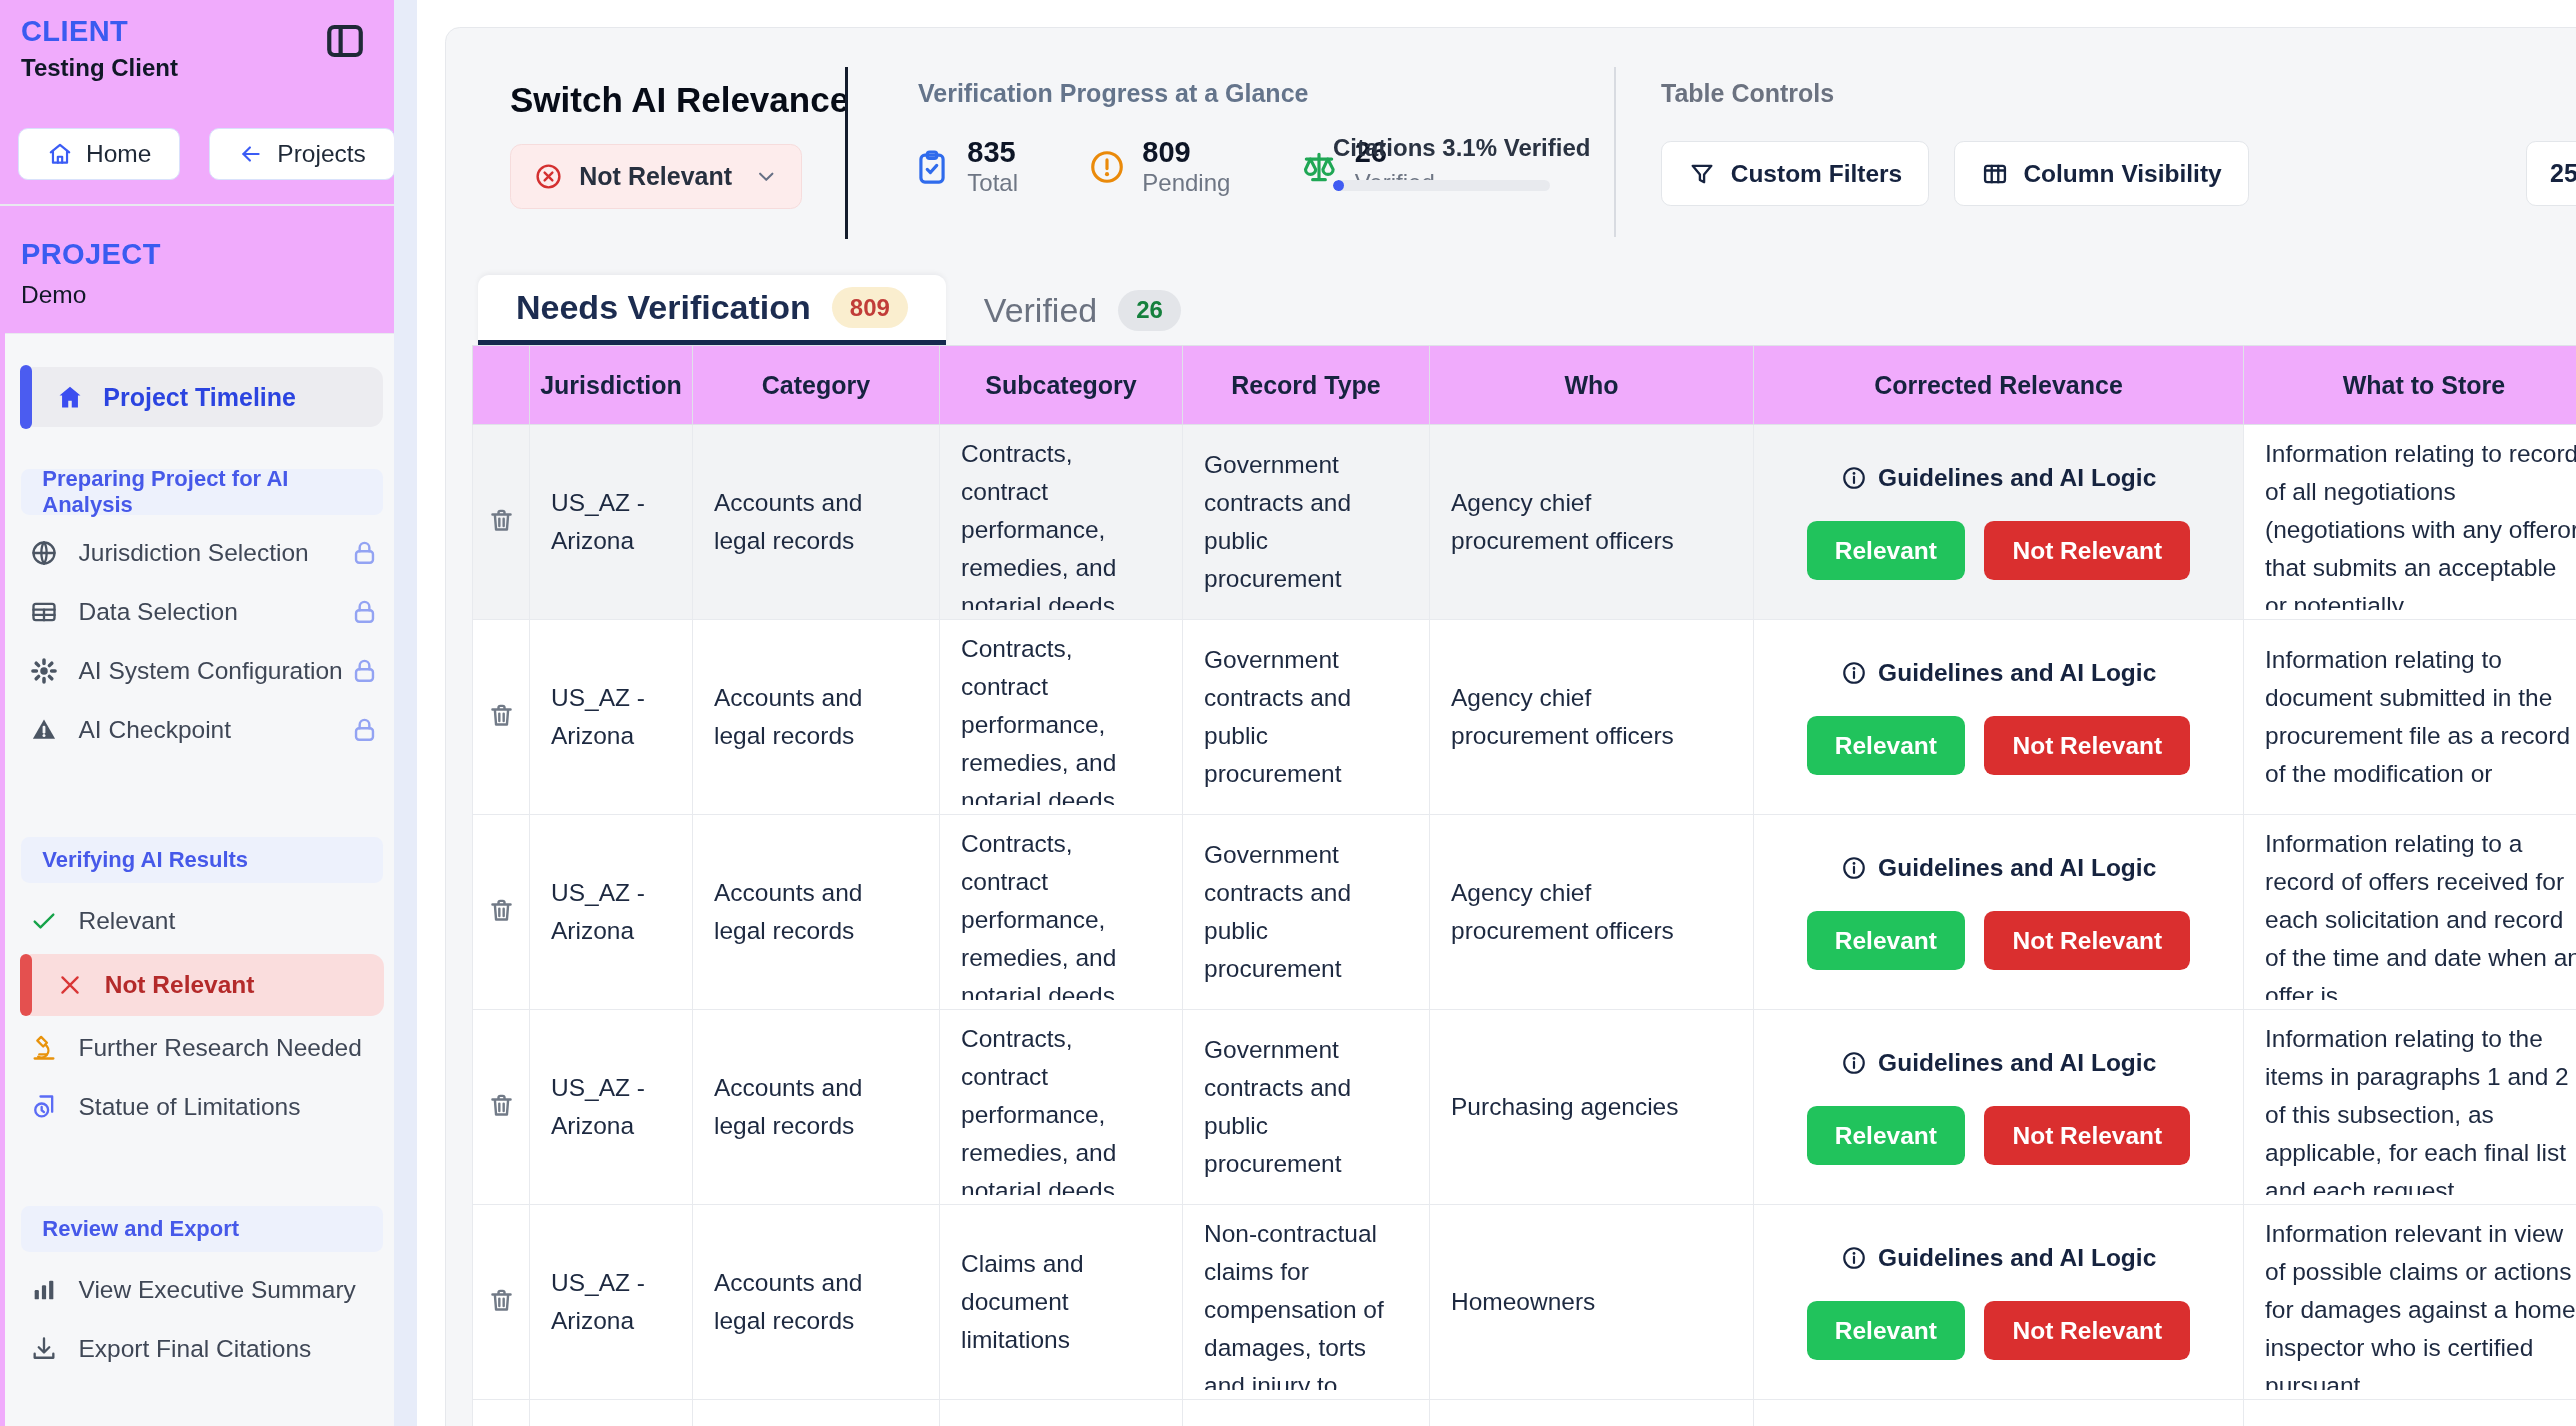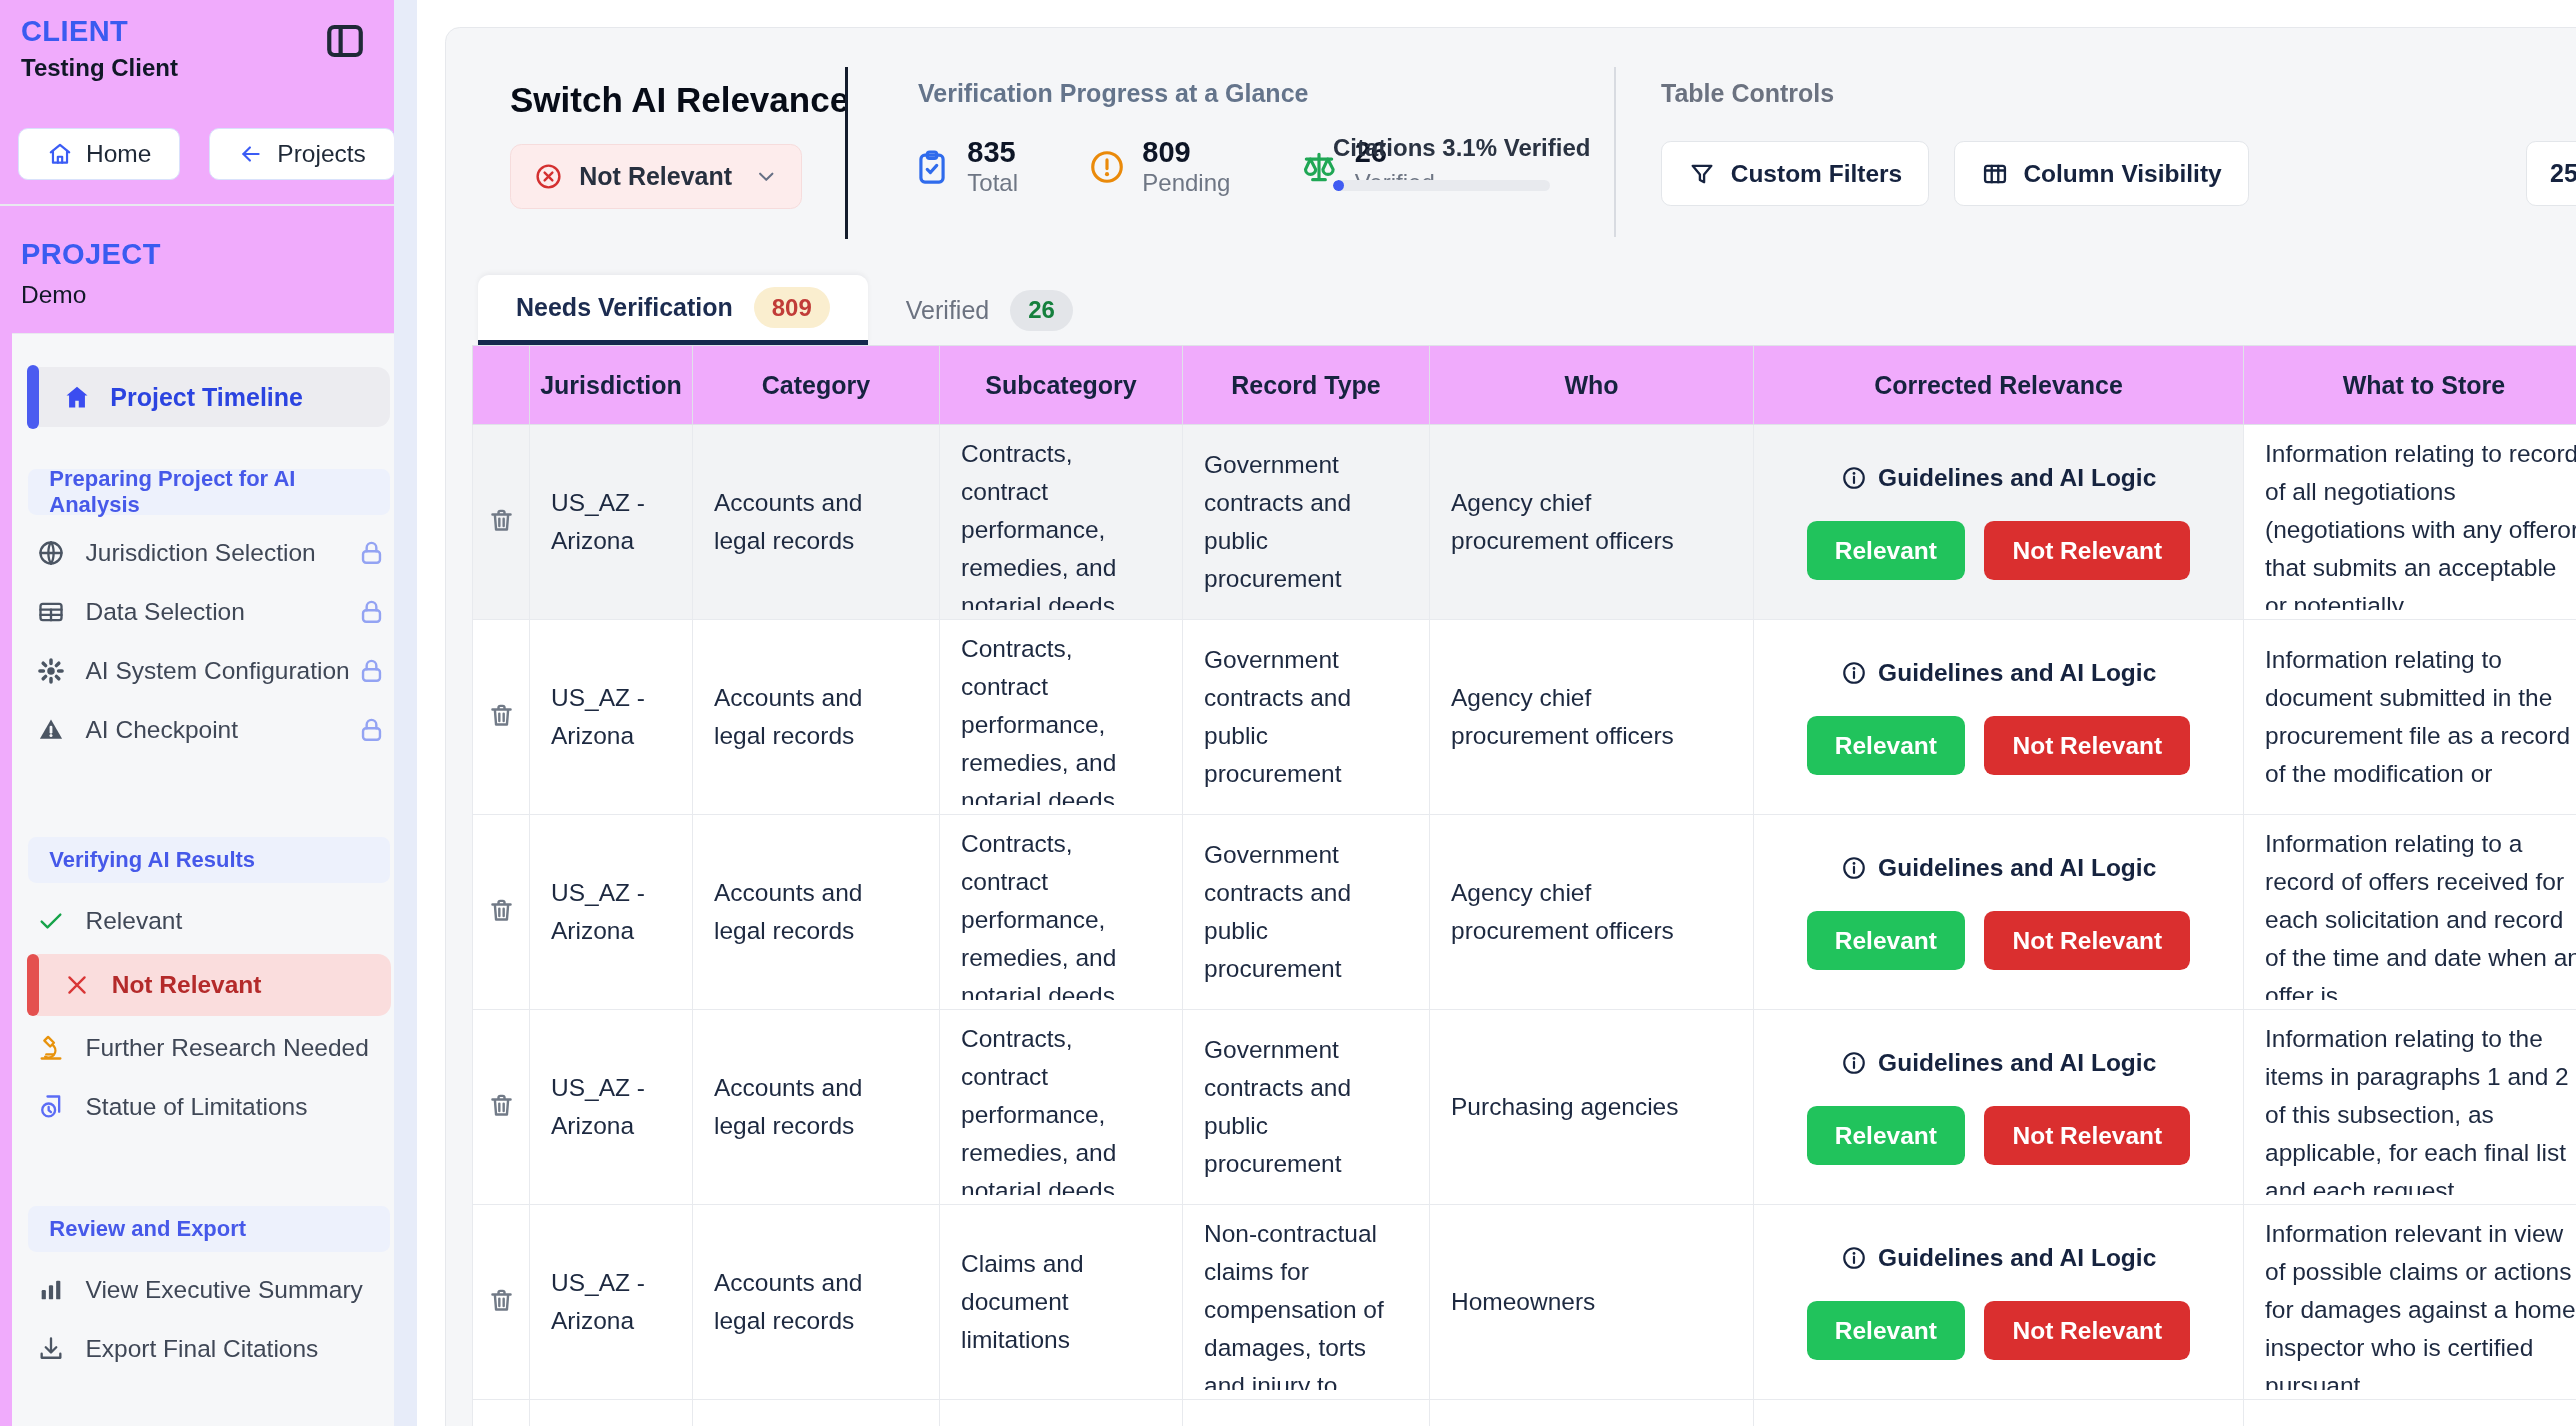--- a/index.html
+++ b/index.html
@@ -14,21 +14,21 @@
   .sb-toggle { position:absolute; right:28px; top:19.6px; width:42px; height:42px; border:none; background:transparent; color:#1f2937; cursor:pointer; }
   .sb-toggle svg { width:38px; height:38px; stroke-width:2.4; }
   .sb-btnrow { position:absolute; left:18px; top:128px; display:flex; gap:29px; }
   .sb-btn { display:flex; align-items:center; justify-content:center; gap:13px; height:52px; padding:0 28px;
             background:#ffffff; border:1.6px solid #d9e2fb; border-radius:9.8px; font-size:24.5px; color:#1f2937;
             font-family:inherit; cursor:pointer; }
   .sb-btn .ic { width:26px; height:26px; color:#3b5cf5; }
   .sb-hr1 { position:absolute; left:0; top:204px; width:394px; height:1.6px; background:#e8eaef; }
   .sb-project { position:absolute; left:21px; top:238px; font-size:29px; font-weight:800; color:#3a5bf0; letter-spacing:0.4px; }
   .sb-projectname { position:absolute; left:21px; top:281px; font-size:24.5px; color:#111827; }
-  .sb-lower { position:absolute; left:12px; top:333px; width:394px; bottom:0; background:#f6f7f9; border-top:1.6px solid #e8eaef; }
+  .sb-lower { position:absolute; left:5px; top:333px; width:394px; bottom:0; background:#f6f7f9; border-top:1.6px solid #e8eaef; }
 
   .timeline-item { position:relative; margin:33px 16.3px 0 14.7px; height:60px; background:#ececf0; border-radius:13px;
                    display:flex; align-items:center; padding-left:36px; cursor:pointer; }
   .timeline-item::before { content:''; position:absolute; left:0; top:-1.6px; bottom:-1.6px; width:12.3px; background:#4b5cf0; border-radius:11.4px; }
   .timeline-item .ic { width:28px; height:28px; color:#3b4df0; margin-right:19.6px; }
   .timeline-item .lbl { font-size:25px; font-weight:700; color:#2b44e0; }
 
   .sb-heading { margin:0 16.3px; height:46px; background:#edf1fc; border-radius:8.2px; display:flex; align-items:center;
                 padding-left:21px; font-size:22px; font-weight:700; color:#4659e9; }
   .sb-item { display:flex; align-items:center; height:59px; padding:0 19.6px 0 24.5px; cursor:pointer; }
@@ -69,21 +69,21 @@
               font-family:inherit; cursor:pointer; white-space:nowrap; }
   .ctrl-btn .ic { width:28px; height:28px; color:#16233f; }
   .pagesize-btn { position:absolute; left:2080px; top:113px; width:123px; height:65px; background:#ffffff;
                   border:1.6px solid #e3e6ea; border-radius:9.8px; font-size:25px; font-weight:600; color:#16233f;
                   font-family:inherit; text-align:left; padding-left:23px; cursor:pointer; }
 
   
   .tabbar { position:absolute; left:0; top:247px; right:0; height:70px; display:flex; align-items:stretch; padding-left:32px; }
   .tab { display:flex; align-items:center; gap:21px; padding:0 38px; cursor:pointer; }
   .tab.active { background:#ffffff; border-radius:11.4px 11.4px 0 0; border-bottom:5.7px solid #15294e; box-shadow:0 -1.6px 4.9px rgba(15,23,42,.05); }
-  .tab .lbl { font-size:25px; font-weight:700; color:#1c2c50; white-space:nowrap;text-align:right; }
+  .tab .lbl { font-size:34px; font-weight:700; color:#1c2c50; white-space:nowrap;text-align:right; }
   .tab:not(.active) .lbl { color:#6b7280; font-weight:500; }
   .badge { padding:6.5px 18px; border-radius:816px; font-size:24px; font-weight:700; }
   .badge.warn { background:#faeecf; color:#c13c38; }
   .badge.gray { background:#e3e5e9; color:#15803d; }
 
   
   .tablewrap { position:absolute; left:26px; top:317px; }
   table { table-layout:fixed; width:2133px; border-collapse:collapse; background:#ffffff; }
   th { height:79px; background:#f0abfc; border:1.6px solid #dfe2e8; font-size:25px; font-weight:700; color:#16233f; text-align:center; }
   td { border:1.6px solid #e8eaee; padding:0; vertical-align:middle; background:#ffffff; }

